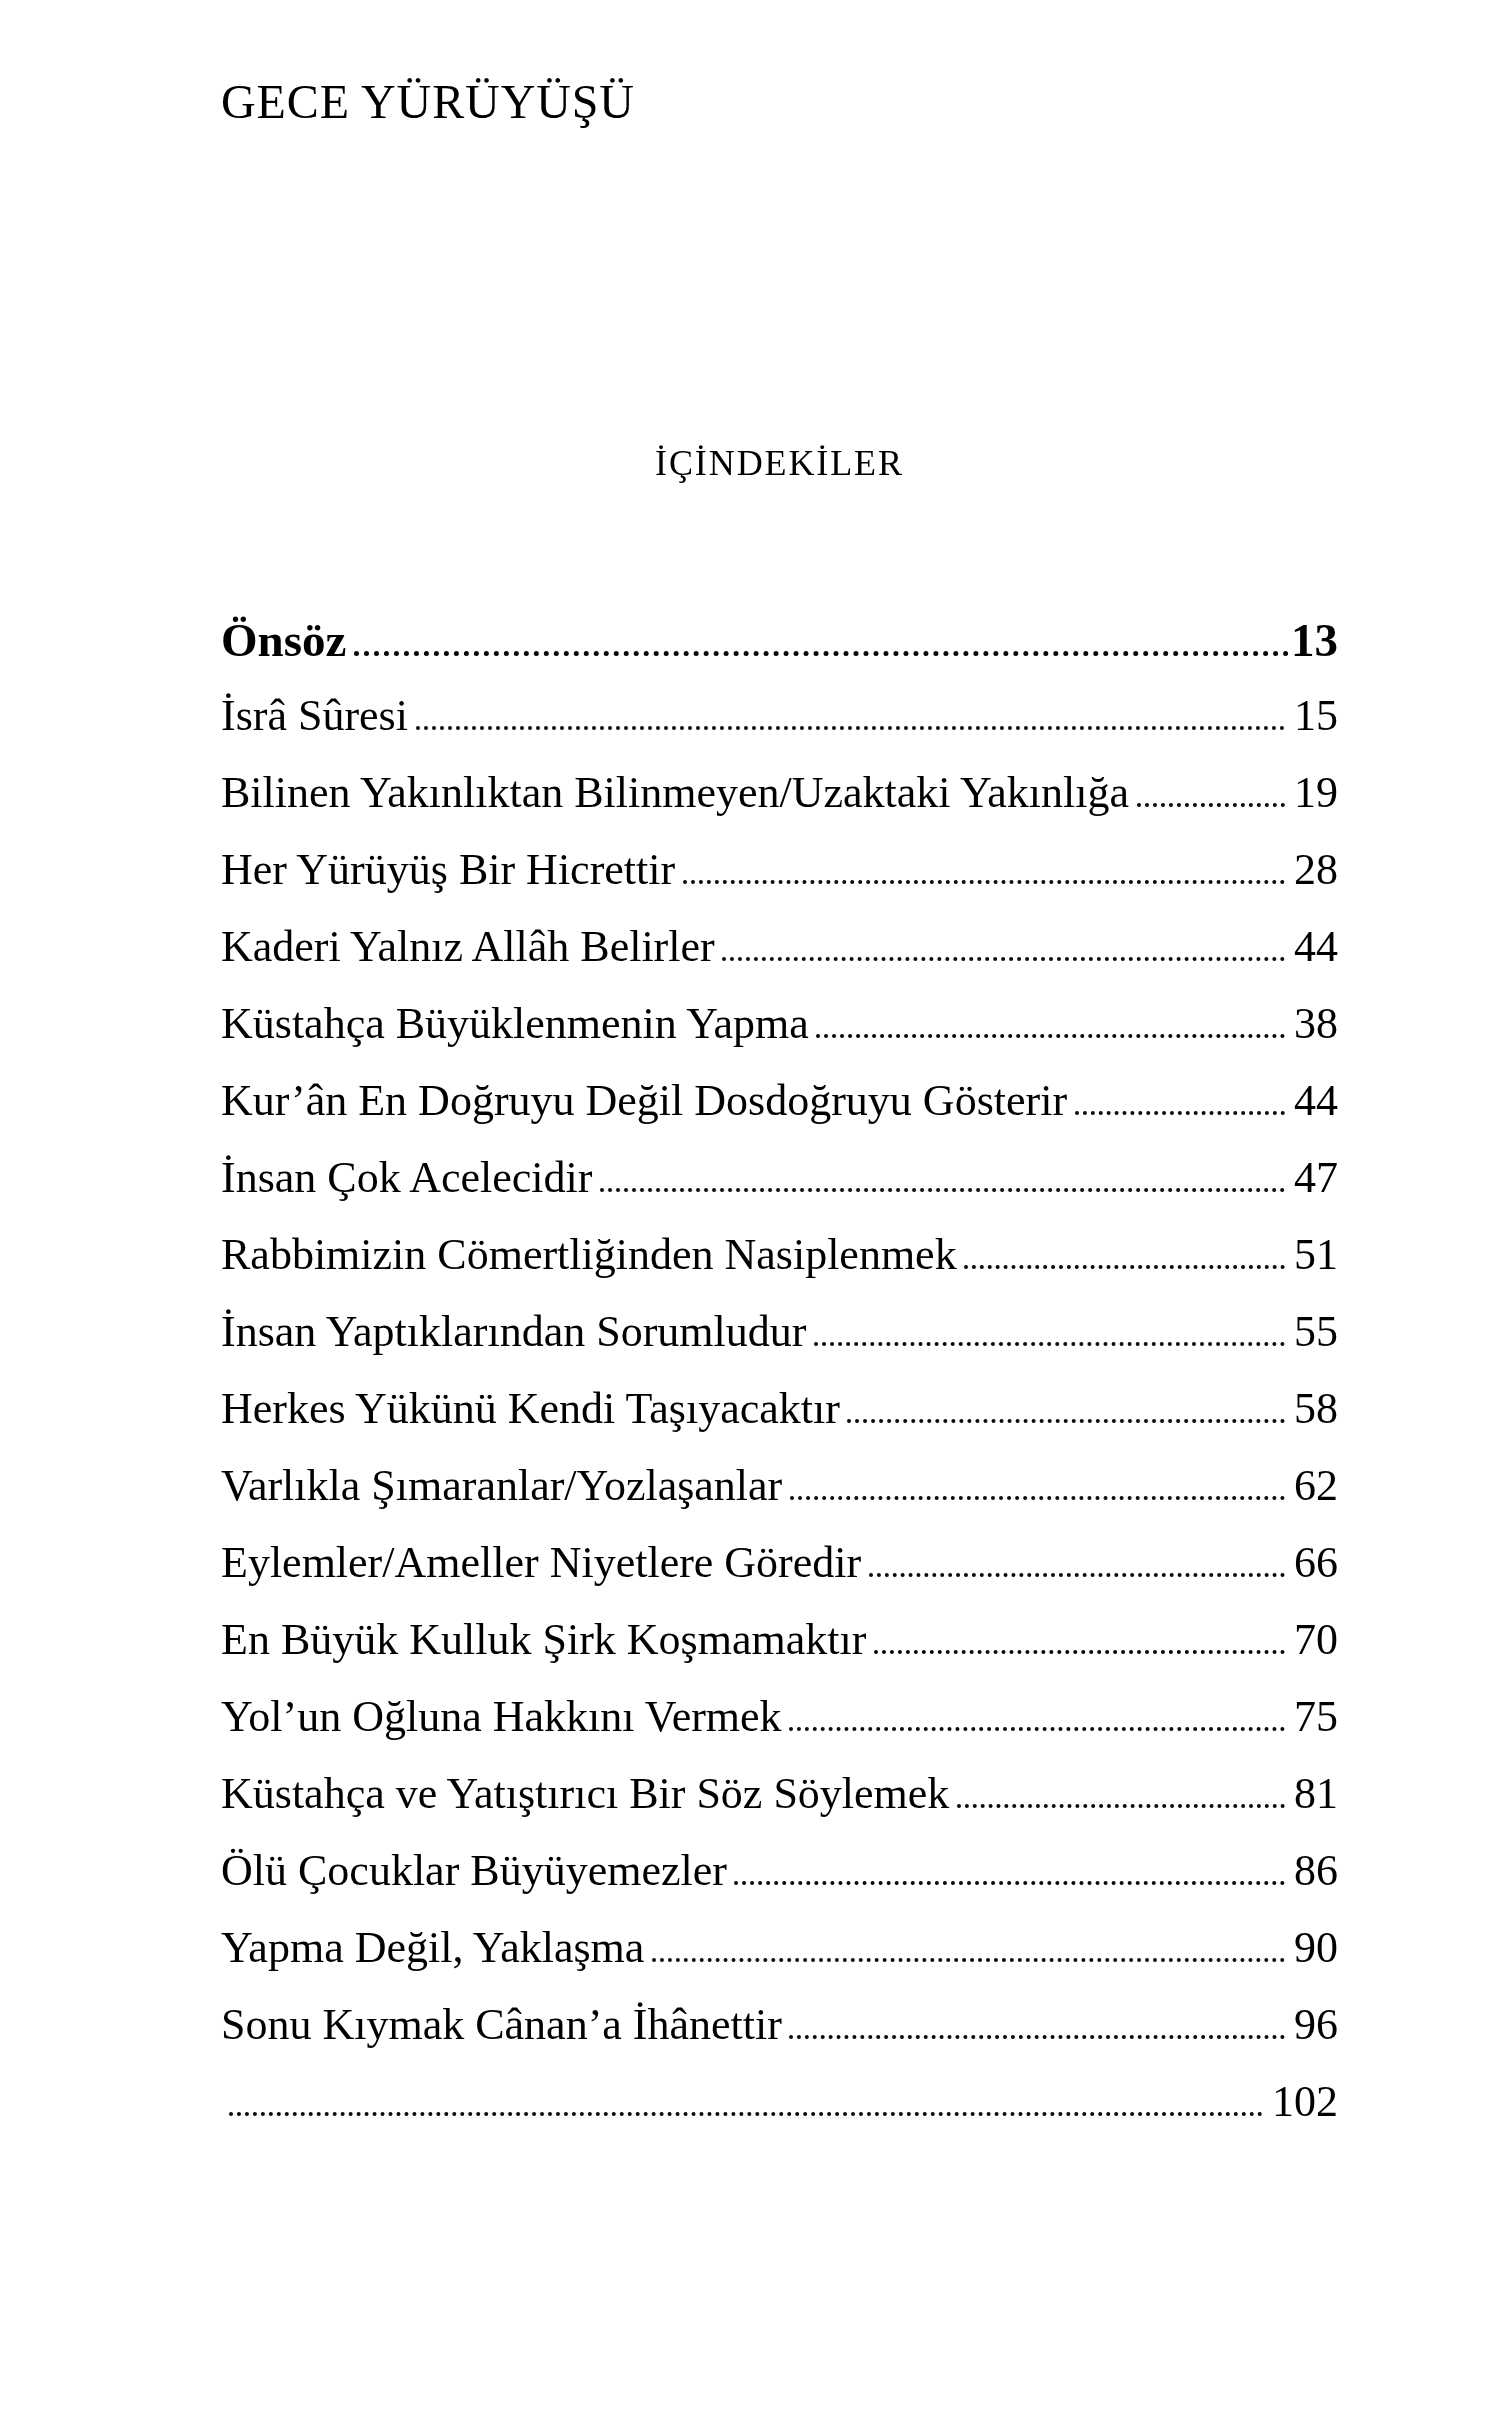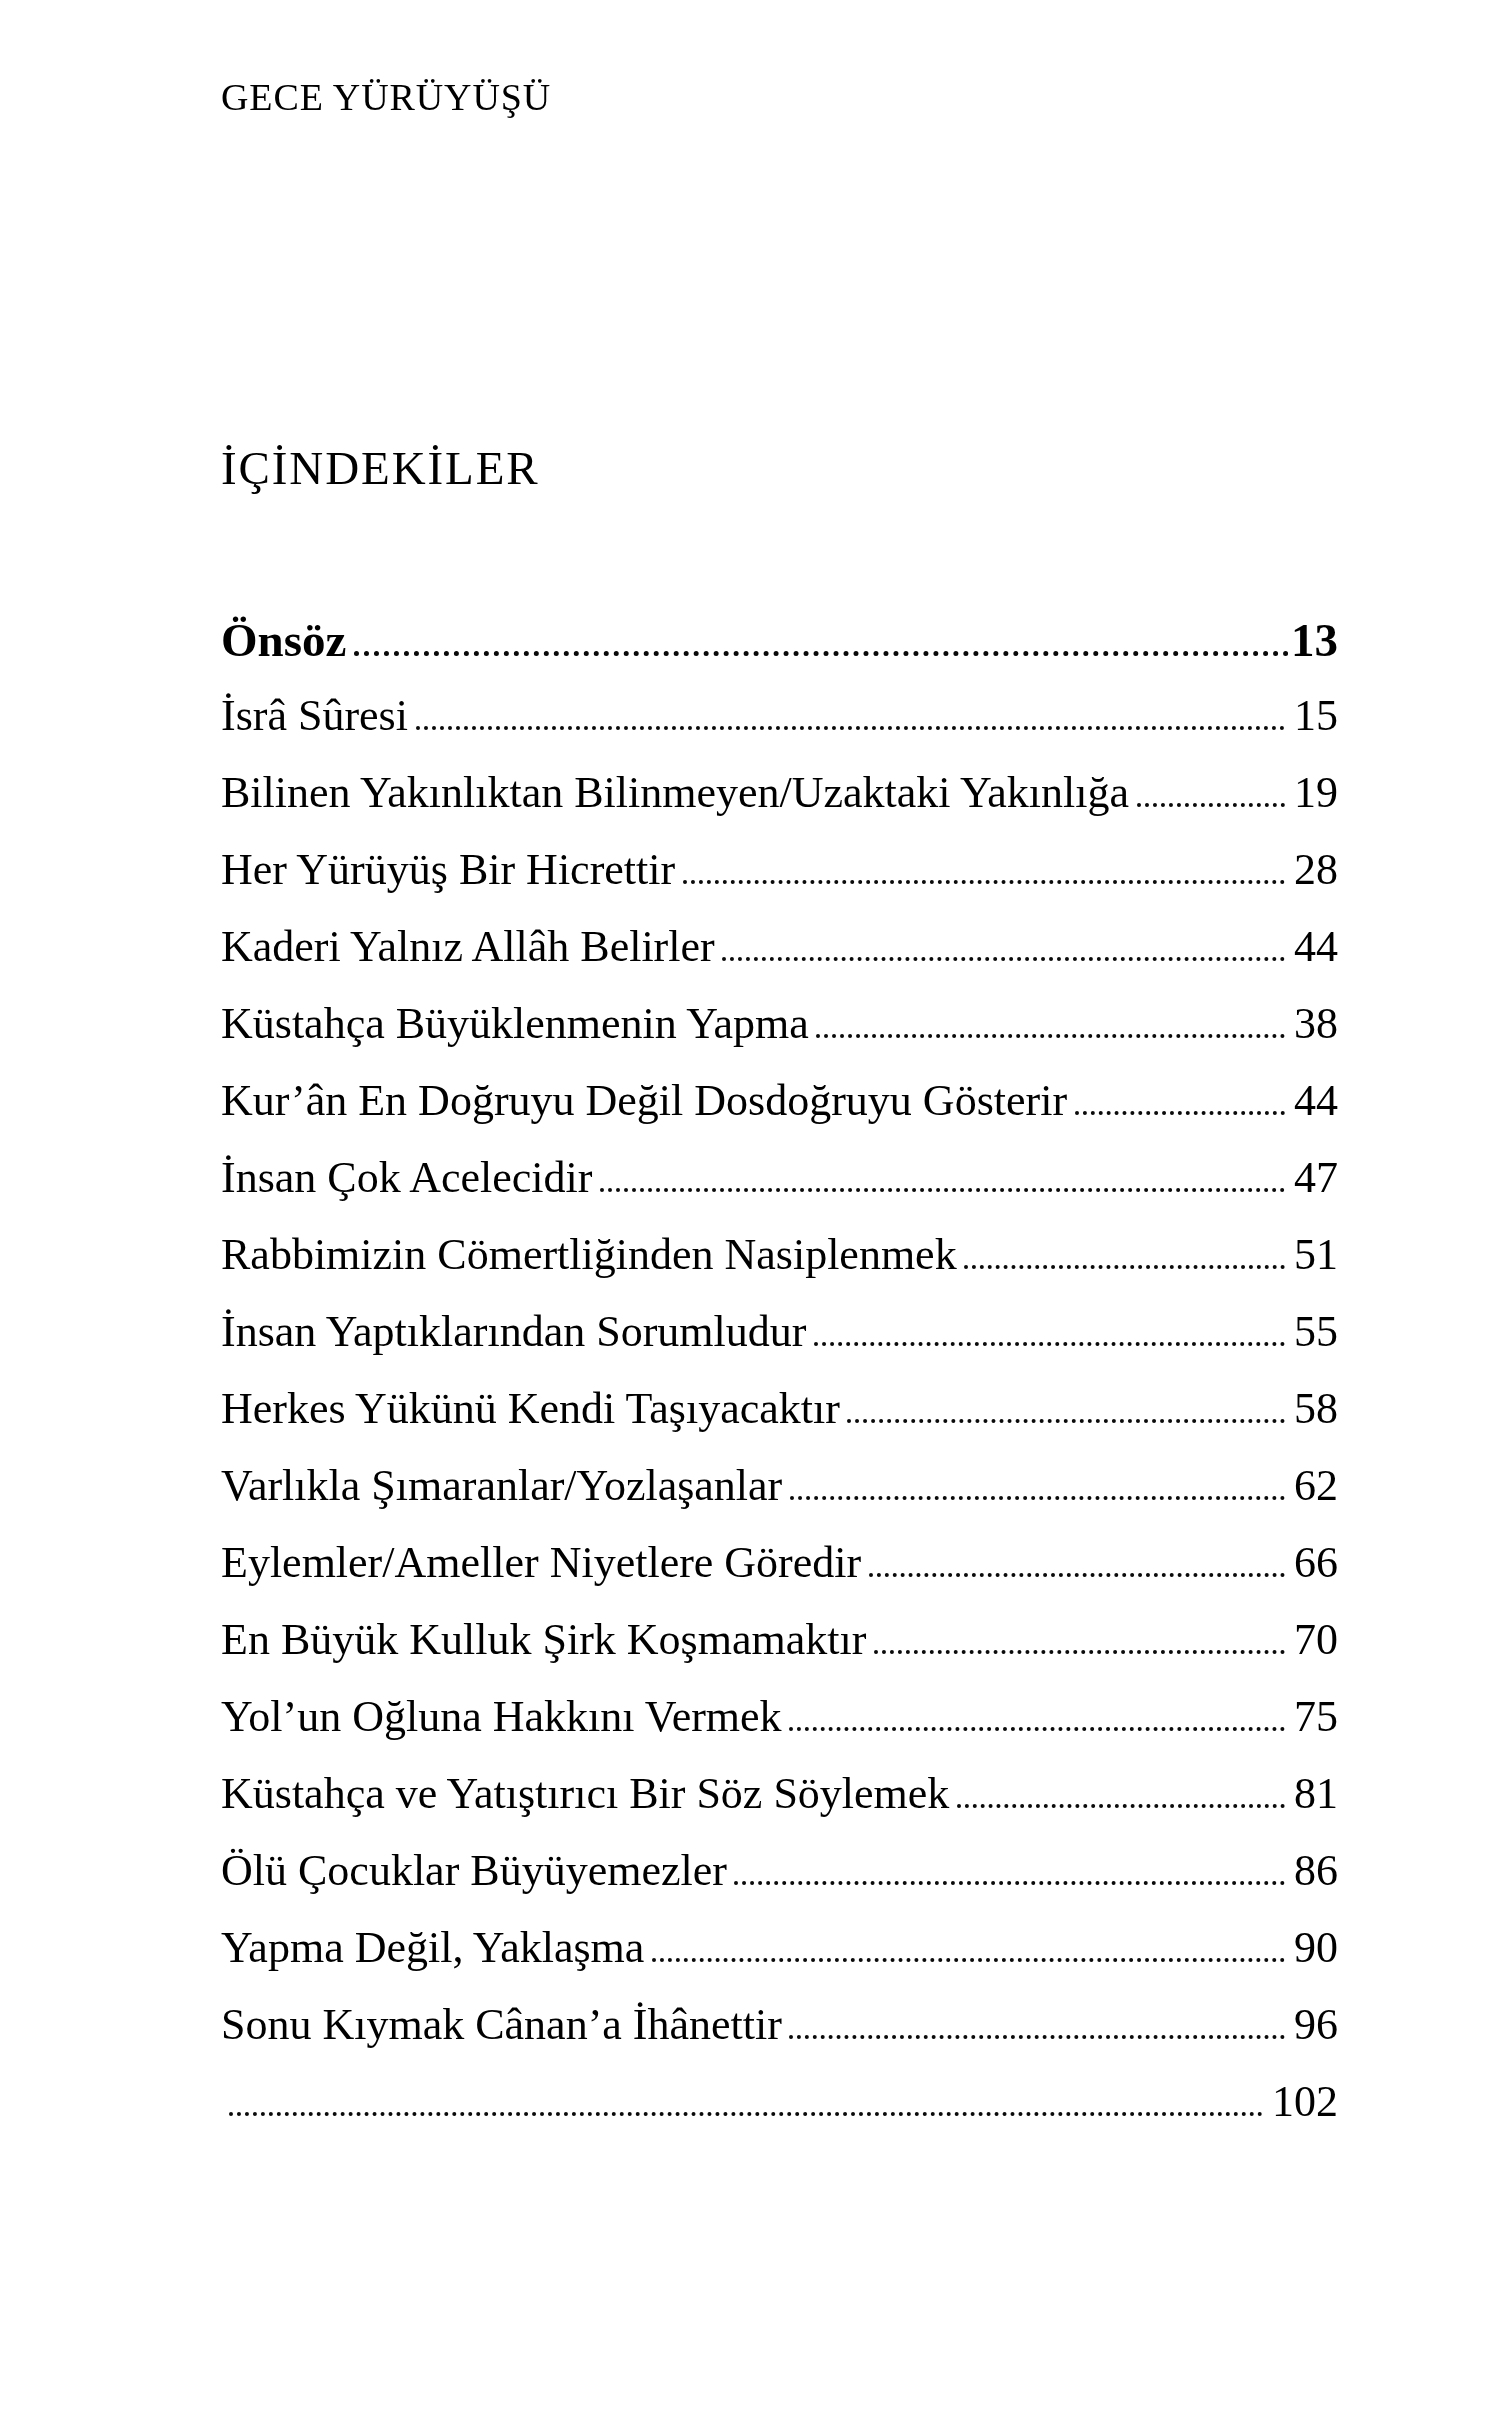--- a/index.html
+++ b/index.html
@@ -13,33 +13,33 @@
     position: relative;
     width: 1507px;
     height: 2413px;
     background: #ffffff;
     overflow: hidden;
   }
   .running-header {
     position: absolute;
     left: 221px;
     top: 78px;
-    font-size: 38px;
+    font-size: 48px;
     letter-spacing: 0.9px;
     line-height: 1;
     white-space: nowrap;
   }
   .toc-title {
     position: absolute;
     left: 221px;
     width: 1117px;
     top: 445px;
     margin: 0;
-    text-align: left;
-    font-size: 47px;
+    text-align: center;
+    font-size: 36px;
     font-weight: normal;
     letter-spacing: 1.9px;
     line-height: 1;
     white-space: nowrap;
   }
   .toc {
     position: absolute;
     left: 221px;
     top: 613px;
     width: 1117px;

